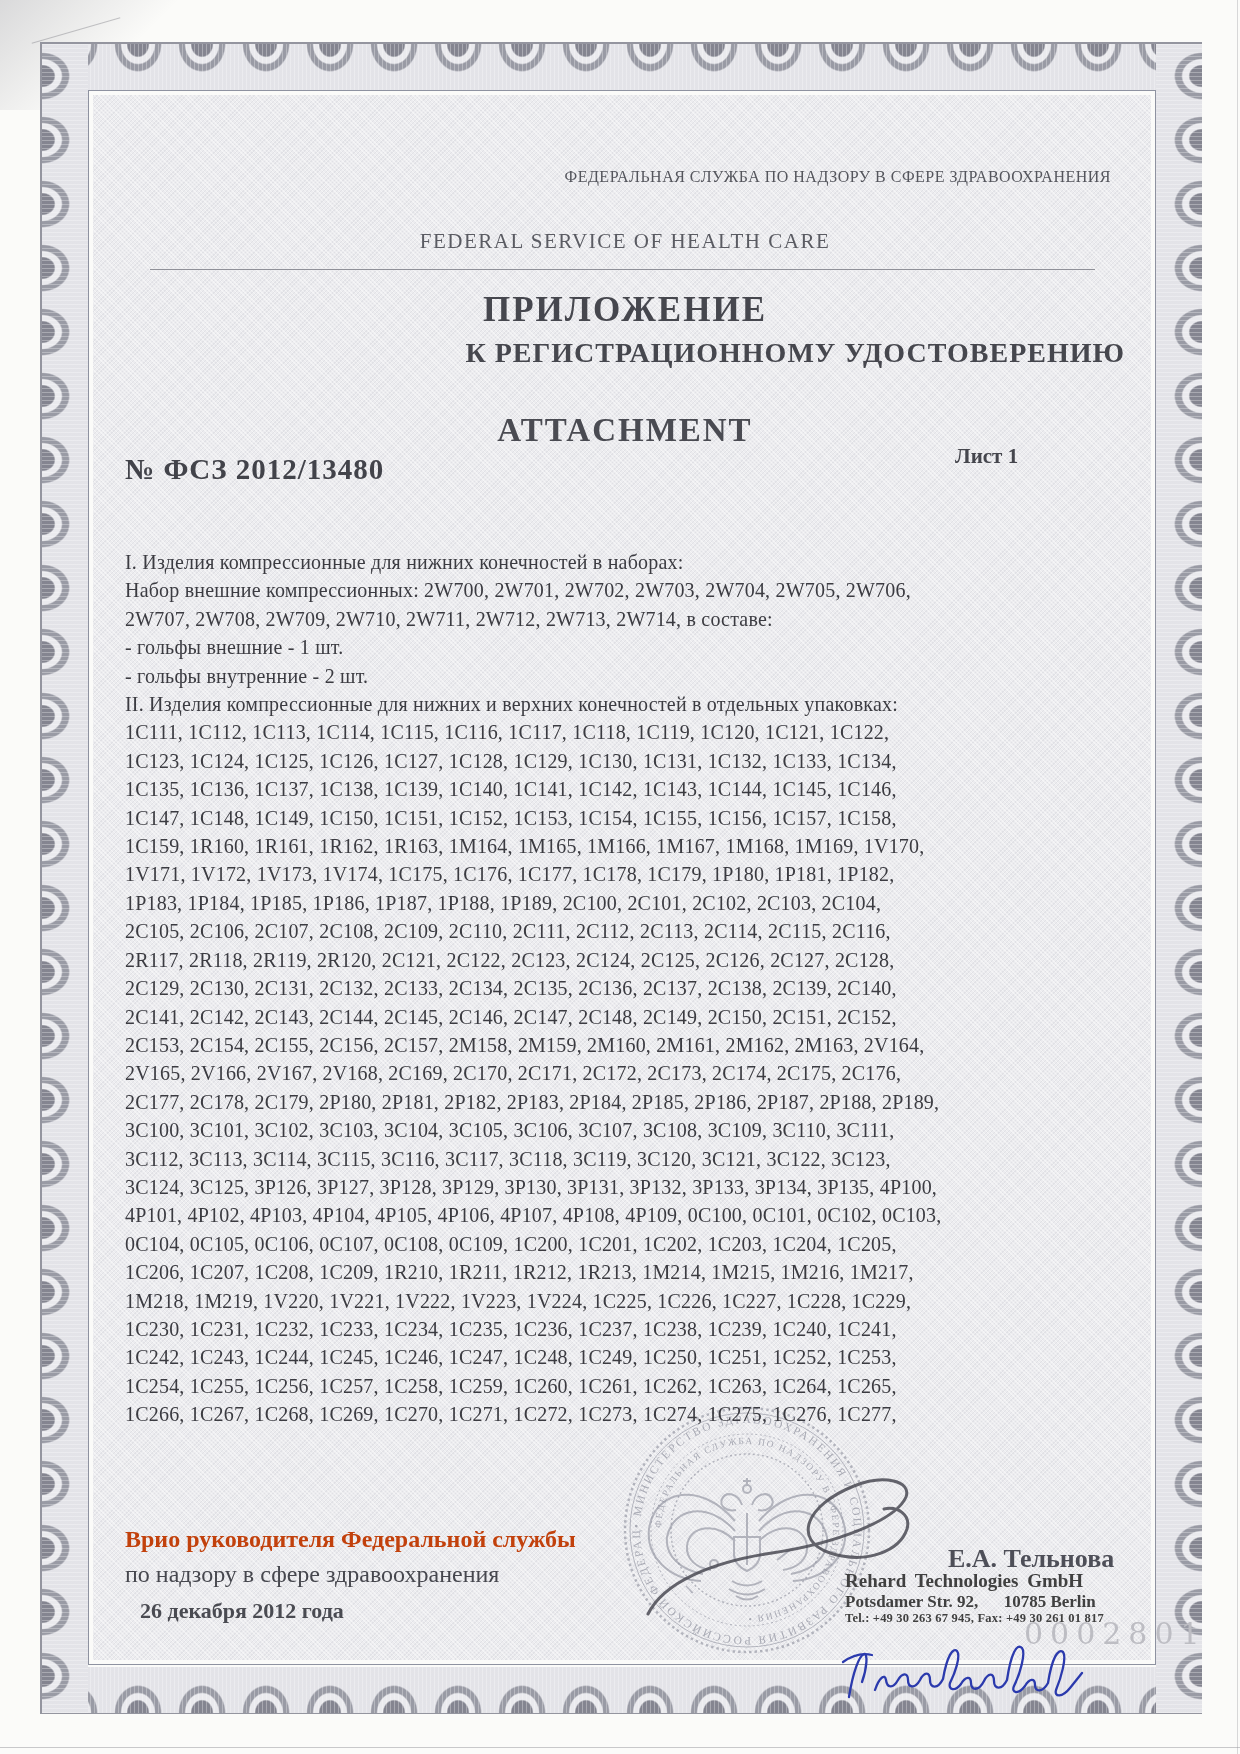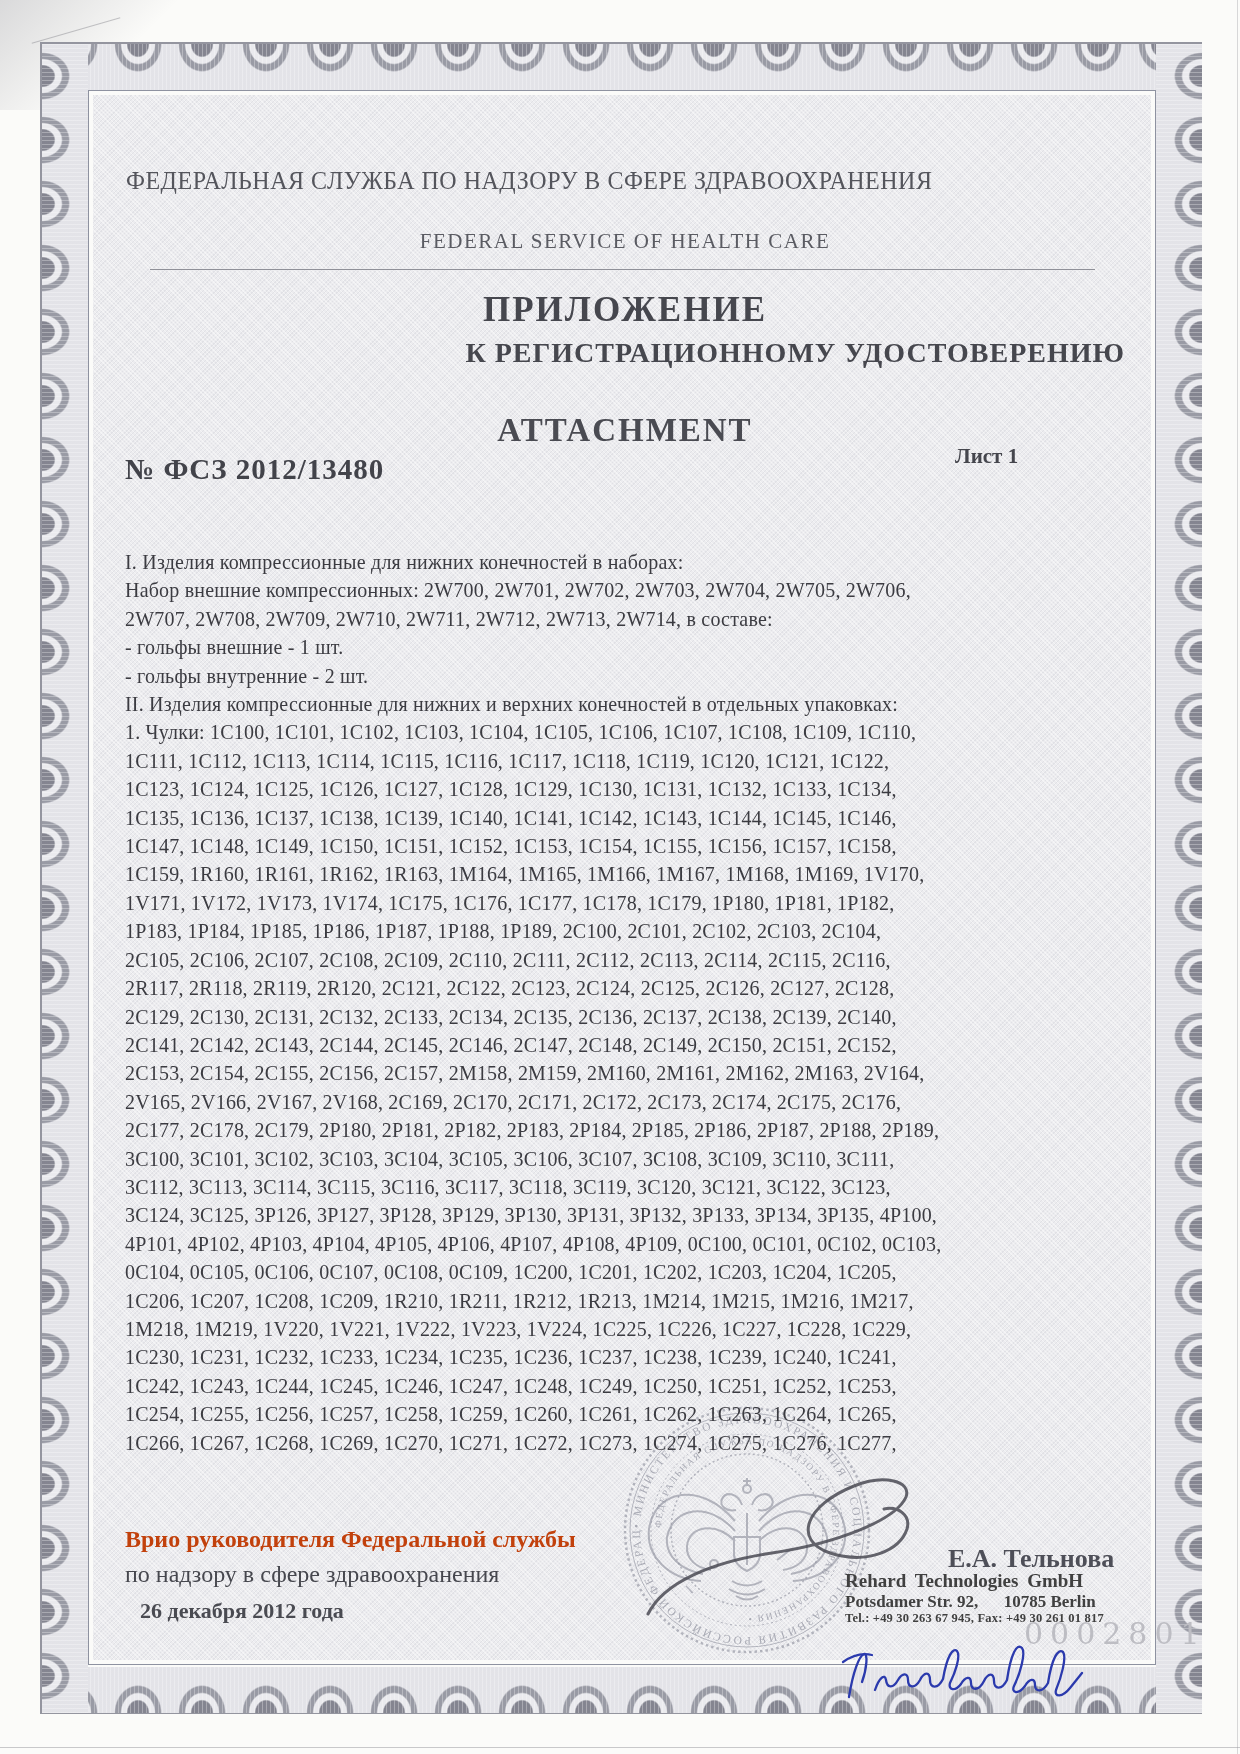--- a/index.html
+++ b/index.html
@@ -43,22 +43,22 @@
     background-size:100% 100%, 46px 64px;}
   .frame-inner{position:absolute;left:88px;top:90px;width:1068px;height:1575px;
     border:1.5px solid #8e92a0;box-sizing:border-box;}
   .frame-inner2{position:absolute;left:4px;top:4px;right:4px;bottom:4px;border:1px solid #9a9ea9;}
   .content-bg{position:absolute;left:93px;top:95px;width:1058px;height:1565px;
     background-color:#ececef;
     background-image:
       repeating-linear-gradient(45deg, rgba(255,255,255,.45) 0 1px, rgba(255,255,255,0) 1px 3px),
       repeating-linear-gradient(-45deg, rgba(168,170,182,.17) 0 1px, rgba(168,170,182,0) 1px 3px);}
   
-  .hdr-ru{position:absolute;left:126px;top:168px;width:1000px;text-align:left;
-    font-size:24px;letter-spacing:.5px;color:#54555c;transform:scaleY(1.03);}
+  .hdr-ru{position:absolute;left:111px;top:168px;width:1000px;text-align:right;
+    font-size:16px;letter-spacing:.5px;color:#54555c;transform:scaleY(1.03);}
   .hdr-en{position:absolute;left:125px;top:229px;width:1000px;text-align:center;
     font-size:21px;letter-spacing:1.5px;color:#5a5b62;}
   .hdr-rule{position:absolute;left:150px;top:269px;width:945px;height:1px;background:#8f9098;}
   .title1{position:absolute;left:125px;top:290px;width:1000px;text-align:center;
     font-size:35px;font-weight:bold;letter-spacing:2px;color:#46474e;}
   .title2{position:absolute;left:125px;top:337px;width:1000px;text-align:right;
     font-size:28px;font-weight:bold;letter-spacing:1px;color:#46474e;}
   .title-en{position:absolute;left:125px;top:412px;width:1000px;text-align:center;
     font-size:33px;font-weight:bold;letter-spacing:2px;color:#4a4b52;}
   .doc-number{position:absolute;left:125px;top:453px;width:1000px;text-align:left;
@@ -151,21 +151,20 @@
     </g>
   </svg>
 
   <div class="body-block">
       <div class="bline">I. Изделия компрессионные для нижних конечностей в наборах:</div>
       <div class="bline">Набор внешние компрессионных: 2W700, 2W701, 2W702, 2W703, 2W704, 2W705, 2W706,</div>
       <div class="bline">2W707, 2W708, 2W709, 2W710, 2W711, 2W712, 2W713, 2W714, в составе:</div>
       <div class="bline">- гольфы внешние - 1 шт.</div>
       <div class="bline">- гольфы внутренние - 2 шт.</div>
       <div class="bline">II. Изделия компрессионные для нижних и верхних конечностей в отдельных упаковках:</div>
-      <div class="bline">1. Чулки: 1C100, 1C101, 1C102, 1C103, 1C104, 1C105, 1C106, 1C107, 1C108, 1C109, 1C110,</div>
       <div class="bline">1C111, 1C112, 1C113, 1C114, 1C115, 1C116, 1C117, 1C118, 1C119, 1C120, 1C121, 1C122,</div>
       <div class="bline">1C123, 1C124, 1C125, 1C126, 1C127, 1C128, 1C129, 1C130, 1C131, 1C132, 1C133, 1C134,</div>
       <div class="bline">1C135, 1C136, 1C137, 1C138, 1C139, 1C140, 1C141, 1C142, 1C143, 1C144, 1C145, 1C146,</div>
       <div class="bline">1C147, 1C148, 1C149, 1C150, 1C151, 1C152, 1C153, 1C154, 1C155, 1C156, 1C157, 1C158,</div>
       <div class="bline">1C159, 1R160, 1R161, 1R162, 1R163, 1M164, 1M165, 1M166, 1M167, 1M168, 1M169, 1V170,</div>
       <div class="bline">1V171, 1V172, 1V173, 1V174, 1C175, 1C176, 1C177, 1C178, 1C179, 1P180, 1P181, 1P182,</div>
       <div class="bline">1P183, 1P184, 1P185, 1P186, 1P187, 1P188, 1P189, 2C100, 2C101, 2C102, 2C103, 2C104,</div>
       <div class="bline">2C105, 2C106, 2C107, 2C108, 2C109, 2C110, 2C111, 2C112, 2C113, 2C114, 2C115, 2C116,</div>
       <div class="bline">2R117, 2R118, 2R119, 2R120, 2C121, 2C122, 2C123, 2C124, 2C125, 2C126, 2C127, 2C128,</div>
       <div class="bline">2C129, 2C130, 2C131, 2C132, 2C133, 2C134, 2C135, 2C136, 2C137, 2C138, 2C139, 2C140,</div>

